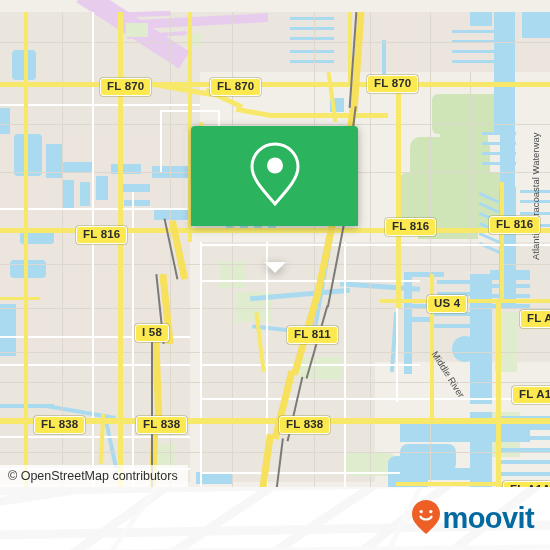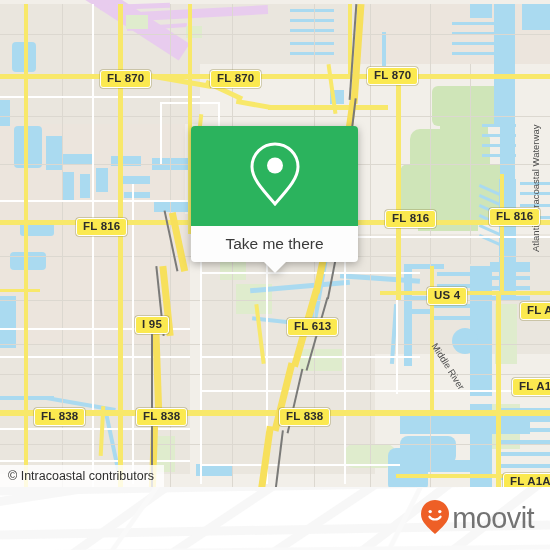--- a/index.html
+++ b/index.html
@@ -16,21 +16,21 @@
   }
 
   
   #map {
     position: absolute;
     left: 0; top: 0;
     width: 550px; height: 487px;
     background: #f2efe9;
     overflow: hidden;
   }
-  .layer { position: absolute; left: 0; top: 4px; width: 550px; height: 487px; }
+  .layer { position: absolute; left: 0; top: 12px; width: 550px; height: 487px; }
 
   
   .blk { position: absolute; }
   .water { background: #aadaf0; }
   .green { background: #cfe5b8; }
   .greenlt { background: #dfeccd; }
   .resid { background: #eae6de; }
   .industrial { background: #ece5dd; }
   .runway { background: #e8ccee; }
 
@@ -134,22 +134,22 @@
     z-index: 2;
   }
   #brand {
     position: absolute;
     right: 16px; top: 0; height: 63px;
     display: flex; align-items: center;
     z-index: 2;
   }
   #brand-word {
     font-size: 29px;
-    font-weight: normal;
-    color: #737373;
+    font-weight: bold;
+    color: #0369a1;
     letter-spacing: -0.6px;
     margin-left: 2px;
     line-height: 29px;
   }
 </style>
 </head>
 <body>
 
 <div id="root">
 
@@ -384,44 +384,41 @@
 
     <div class="layer">
       <div class="shield" style="left:100px;top:66px;">FL 870</div>
       <div class="shield" style="left:210px;top:66px;">FL 870</div>
       <div class="shield" style="left:367px;top:63px;">FL 870</div>
       <div class="shield" style="left:76px;top:214px;">FL 816</div>
       <div class="shield" style="left:385px;top:206px;">FL 816</div>
       <div class="shield" style="left:489px;top:204px;">FL 816</div>
       <div class="shield" style="left:427px;top:283px;">US 4</div>
       <div class="shield" style="left:520px;top:298px;">FL A1A</div>
-      <div class="shield" style="left:287px;top:314px;">FL 613</div>
-      <div class="shield" style="left:135px;top:312px;">I 95</div>
+      <div class="shield" style="left:287px;top:314px;">FL 811</div>
+      <div class="shield" style="left:135px;top:312px;">I 58</div>
       <div class="shield" style="left:512px;top:374px;">FL A1A</div>
       <div class="shield" style="left:34px;top:404px;">FL 838</div>
       <div class="shield" style="left:136px;top:404px;">FL 838</div>
       <div class="shield" style="left:279px;top:404px;">FL 838</div>
       <div class="shield" style="left:503px;top:469px;">FL A1A</div>
     </div>
 
     <div id="osm-bar">
-      <span>© Intracoastal contributors</span>
+      <span>© OpenStreetMap contributors</span>
     </div>
 
     <div id="popup">
       <div id="popup-head">
         <span>
           <svg width="56" height="68" viewBox="0 0 56 68" aria-hidden="true">
             <path d="M28 4 C15.3 4 5 14.2 5 26.8 C5 38 14 48 28 64 C42 48 51 38 51 26.8 C51 14.2 40.7 4 28 4 Z" fill="none" stroke="#ffffff" stroke-width="3"></path>
             <circle cx="28" cy="25.5" r="8" fill="#ffffff"></circle>
           </svg>
         </span>
-      </div>
-      <div id="popup-foot">
-        <span>Take me there</span>
       </div>
       <div id="popup-tail"></div>
     </div>
   </div>
 
   <div id="footer">
     <svg id="footer-watermark" viewBox="0 0 550 90" preserveAspectRatio="none" aria-hidden="true">
       <g stroke="#f0f0f0" stroke-width="9" fill="none">
         <path d="M-10 30 L120 10"></path>
         <path d="M60 90 L200 -10"></path>

